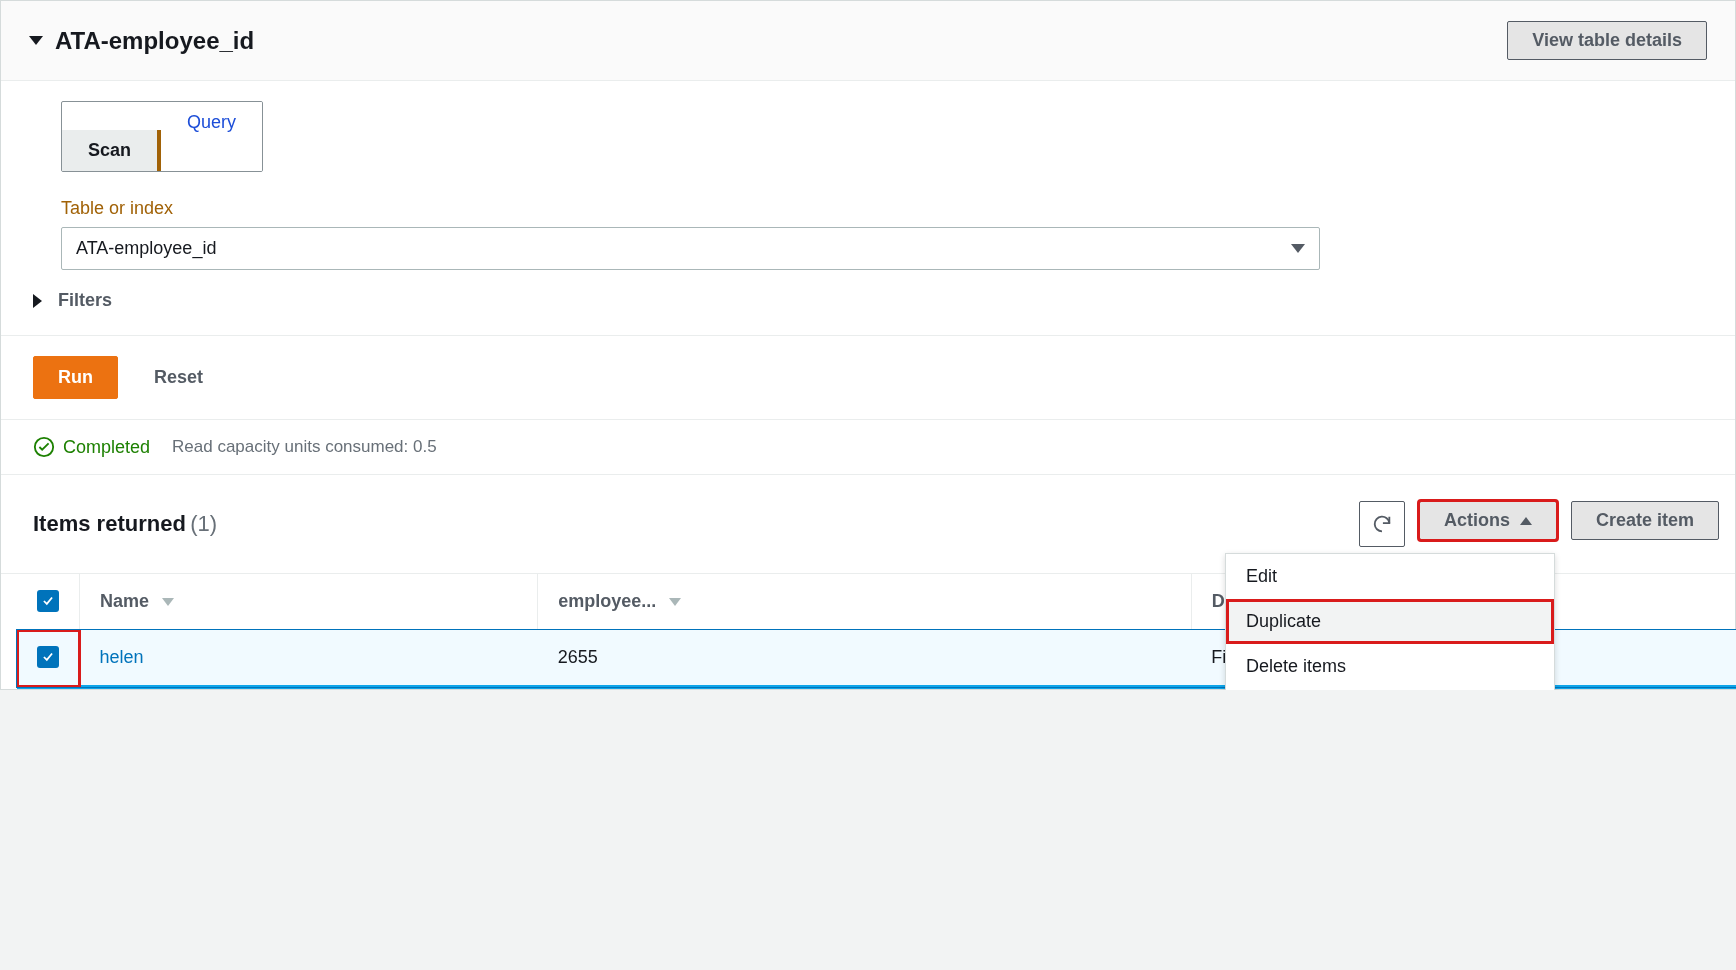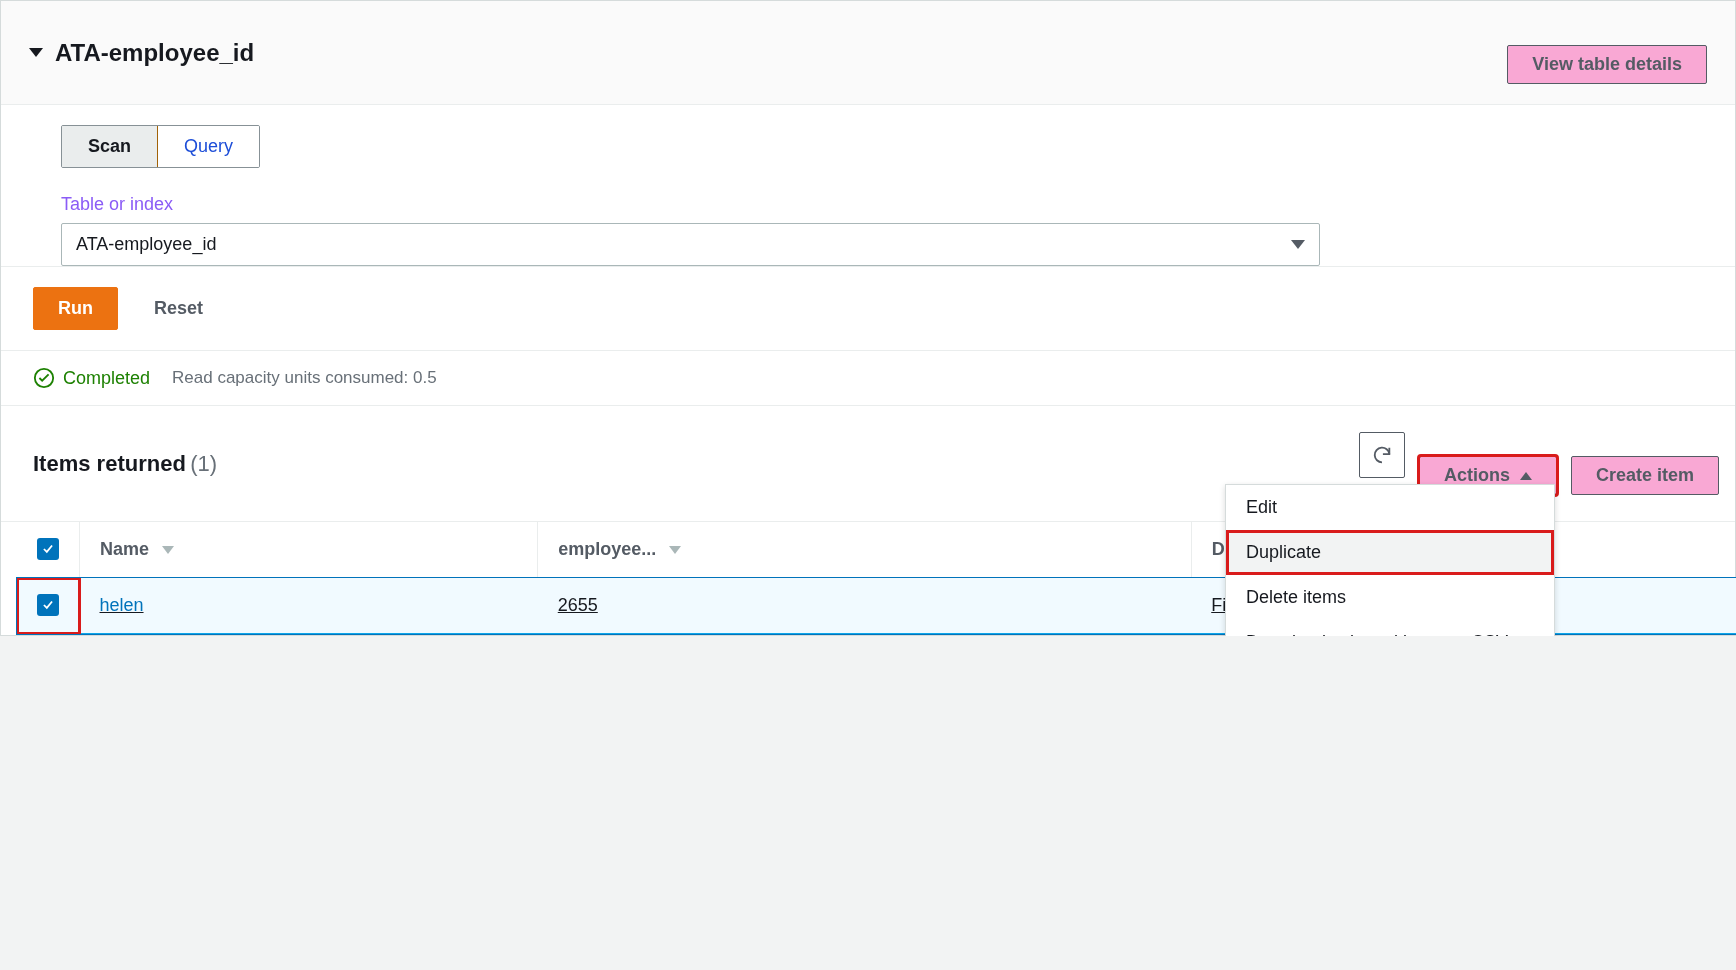--- a/index.html
+++ b/index.html
@@ -26,38 +26,38 @@
   }
   .caret-right {
     width: 0; height: 0;
     border-top: 7px solid transparent;
     border-bottom: 7px solid transparent;
     border-left: 9px solid #16191f;
     cursor: pointer;
   }
   .header-title { font-size: 24px; font-weight: 700; }
   .btn {
-    border: 1px solid #545b64; background: #f9a8d4; color: #545b64;
+    border: 1px solid #545b64; background: #e5e5e5; color: #545b64;
     padding: 8px 24px; font-weight: 700; font-size: 18px;
-    border-radius: 2px; cursor: pointer; display:inline-flex; align-items:center; gap:10px;margin-top:24px;
+    border-radius: 2px; cursor: pointer; display:inline-flex; align-items:center; gap:10px;
   }
   .btn-primary {
     background: #ec7211; border: 1px solid #ec7211; color: #fff;
     padding: 10px 24px; font-weight: 700; font-size: 18px; border-radius:2px;
     cursor:pointer;
     text-align:right;
   }
   .body-section { padding: 20px 60px 0 60px; }
   .tabs { display: inline-flex; border: 1px solid #879196; border-radius: 2px; overflow: hidden; }
   .tab {
     padding: 10px 26px; font-size: 18px; cursor: pointer; color: #1d4ed8; background:#fff;
   }
-  .tab.active { background: #eaeded; color: #16191f; font-weight:700; border-right:1px solid #a16207;}
+  .tab.active { background: #eaeded; color: #16191f; font-weight:700; border-right:4px solid #a16207;margin-top:28px;}
   .tab + .tab { }
-  .field-label { font-size: 18px; color: #8b5cf6; margin-top: 26px; margin-bottom: 8px; }
+  .field-label { font-size: 18px; color: #a16207; margin-top: 26px; margin-bottom: 8px; }
   .select-box {
     display:flex; align-items:center; justify-content:space-between;
     border:1px solid #aab7b8; border-radius:2px; padding:10px 14px;
     font-size:18px; color:#16191f; width: 78%; cursor:pointer;
   }
   .select-caret {
     width:0;height:0;border-left:7px solid transparent;border-right:7px solid transparent;border-top:9px solid #545b64;
   }
   .filters-row { display:flex; align-items:center; gap:16px; padding: 20px 28px 24px 32px; }
   .filters-label { font-size:18px; font-weight:700; color:#545b64;}
@@ -94,21 +94,21 @@
     width:330px; z-index:20;
   }
   .dropdown-item {
     padding:12px 20px; font-size:18px; color:#16191f; cursor:pointer;
   }
   .dropdown-item.highlight { outline:3px solid #d91b1b; outline-offset:-3px; background:#f2f3f3; }
   .table-wrap { padding: 0 0 0 0; border-top:1px solid #eaeded;}
   table { width:100%; border-collapse:collapse;margin-left:16px; }
   th { text-align:left; padding:16px 20px; font-size:18px; color:#545b64; font-weight:700; border-bottom:1px solid #eaeded;}
   th + th { border-left:1px solid #eaeded; }
-  td { padding:16px 20px; font-size:18px; border-bottom:2px solid #0ea5e9;text-decoration:underline;}
+  td { padding:16px 20px; font-size:18px; border-bottom:4px solid #0ea5e9;}
   tr.selected { background:#f1faff; outline:1px solid #0073bb; }
   .chk {
     width:22px; height:22px; border-radius:3px; background:#0073bb; display:inline-flex;
     align-items:center; justify-content:center; cursor:pointer;
   }
   .chk svg { width:14px; height:14px; stroke:#fff; stroke-width:3; fill:none;}
   .sort-caret {
     width:0;height:0;border-left:6px solid transparent;border-right:6px solid transparent;border-top:8px solid #aab7b8;
     display:inline-block; margin-left:8px; vertical-align:middle;
   }
@@ -137,20 +137,24 @@
       <div class="tab">Query</div>
     </div>
 
     <div class="field-label">Table or index</div>
     <div class="select-box">
       <span>ATA-employee_id</span>
       <span class="select-caret"></span>
     </div>
   </div>
 
+  <div class="filters-row">
+    <div class="caret-right"></div>
+    <div class="filters-label">Filters</div>
+  </div>
 
   <div class="run-row">
     <button class="btn-primary">Run</button>
     <span class="reset-link">Reset</span>
   </div>
 
   <div class="status-row">
     <div class="status-ok">
       <svg viewBox="0 0 24 24">
           <circle cx="12" cy="12" r="10" fill="none" stroke="#1d8102" stroke-width="2"></circle>

